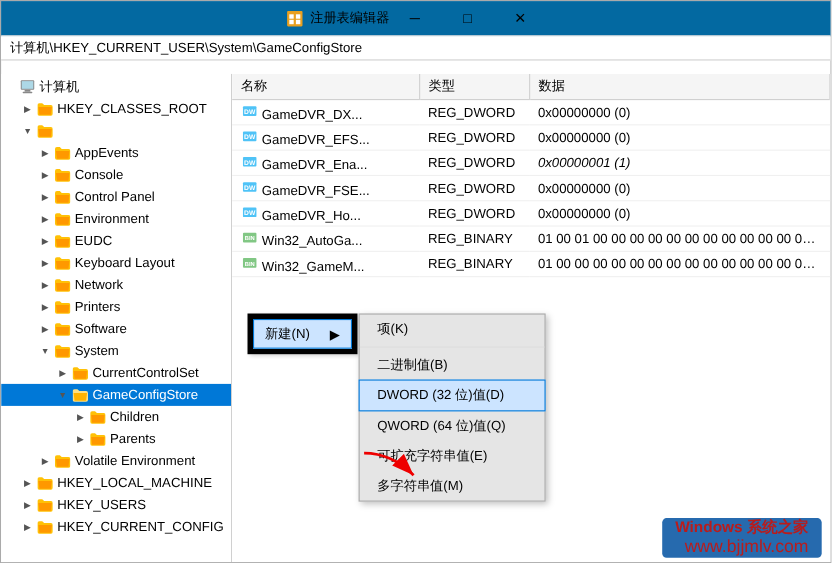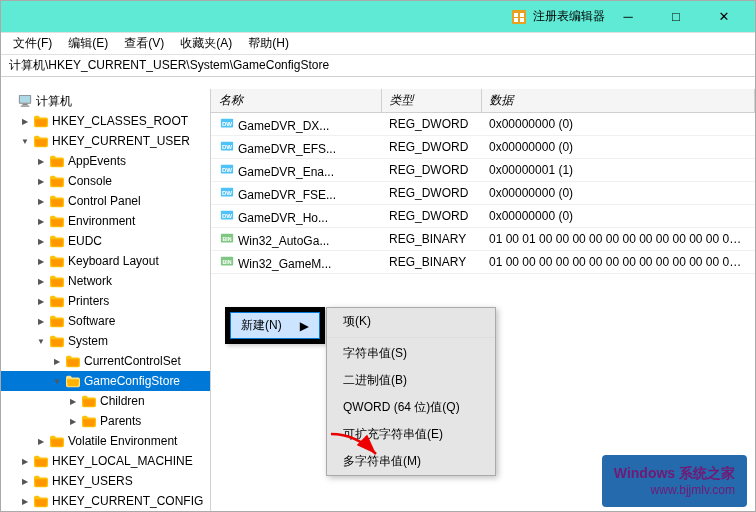--- a/index.html
+++ b/index.html
@@ -16,25 +16,25 @@
     .window {
       width: 756px;
       height: 512px;
       background: #fff;
       border: 1px solid #aaa;
       display: flex;
       flex-direction: column;
     }
 
     .title-bar {
-      background: #5eead4;
+      background: #0369a1;
       height: 32px;
       display: flex;
       align-items: center;
-      justify-content: flex-end;
+      justify-content: center;
       padding: 0 8px;
       border-bottom: 1px solid #e0e0e0;
     }
     .title-bar-left {
       display: flex;
       align-items: center;
       gap: 6px;
     }
     .title-icon {
       width: 16px;
@@ -161,21 +161,20 @@
     .registry-table thead tr {
       background: #f5f5f5;
       border-bottom: 1px solid #d0d0d0;
     }
     .registry-table th {
       text-align: left;
       padding: 3px 8px;
       font-weight: normal;
       border-right: 1px solid #d0d0d0;
       font-size: 12px;
-      font-style: italic;
     }
     .registry-table td {
       padding: 2px 8px;
       border-bottom: 1px solid #f0f0f0;
       font-size: 12px;
       white-space: nowrap;
       overflow: hidden;
       text-overflow: ellipsis;
       max-width: 200px;
     }
@@ -242,35 +241,35 @@
       z-index: 30;
       pointer-events: none;
     }
 
     
     .watermark {
       position: absolute;
       bottom: 4px;
       right: 8px;
       background: rgba(0,80,160,0.85);
-      color: #701a75;
+      color: #b91c1c;
       font-size: 13px;
-      padding: 10px 12px;
+      padding: 0 12px;
       border-radius: 4px;
       display: flex;
       flex-direction: column;
       align-items: flex-end;
       z-index: 5;
     }
     .watermark-title {
       font-size: 14px;
       font-weight: bold;
     }
     .watermark-url {
-      font-size: 12px;
+      font-size: 16px;
     }
 
     
     ::-webkit-scrollbar { width: 8px; height: 8px; }
     ::-webkit-scrollbar-track { background: #f0f0f0; }
     ::-webkit-scrollbar-thumb { background: #c0c0c0; border-radius: 2px; }
 
     .reg-icon {
       display: inline-flex;
       align-items: center;
@@ -296,27 +295,20 @@
       </svg>
       <span class="title-text">注册表编辑器</span>
     </div>
     <div class="title-controls">
       <button class="title-btn">─</button>
       <button class="title-btn">□</button>
       <button class="title-btn close">✕</button>
     </div>
   </div>
 
-  <div class="menu-bar">
-  <div class="menu-item">文件(F)</div>
-      <div class="menu-item">编辑(E)</div>
-      <div class="menu-item">查看(V)</div>
-      <div class="menu-item">收藏夹(A)</div>
-      <div class="menu-item">帮助(H)</div>
-    </div>
 
   <div class="address-bar">
     <span>计算机\HKEY_CURRENT_USER\System\GameConfigStore</span>
   </div>
 
   <div class="main-area">
 
     <div class="tree-panel">
     <div class="tree-item">
           <span class="tree-toggle"></span>
@@ -343,21 +335,20 @@
         </div>
         <div class="tree-item">
           <span class="tree-indent"></span>
           <span class="tree-toggle">▼</span>
           <span class="folder-icon">
             <svg viewBox="0 0 16 14" width="16" height="14">
     <path d="M0 3 Q0 1 2 1 L5 1 L7 3 L14 3 Q16 3 16 5 L16 12 Q16 14 14 14 L2 14 Q0 14 0 12 Z" fill="#ffc107"></path>
     <path d="M1 5 L15 5 L14 13 L2 13 Z" fill="#ff9800"></path>
   </svg>
           </span>
-          <span>HKEY_CURRENT_USER</span>
         </div>
         <div class="tree-item">
           <span class="tree-indent"></span>
           <span class="tree-indent"></span>
           <span class="tree-toggle">▶</span>
           <span class="folder-icon">
             <svg viewBox="0 0 16 14" width="16" height="14">
     <path d="M0 3 Q0 1 2 1 L5 1 L7 3 L14 3 Q16 3 16 5 L16 12 Q16 14 14 14 L2 14 Q0 14 0 12 Z" fill="#ffc107"></path>
     <path d="M1 5 L15 5 L14 13 L2 13 Z" fill="#ff9800"></path>
   </svg>
@@ -604,21 +595,21 @@
               <td class="col-data" style="max-width: 240px; overflow: hidden; text-overflow: ellipsis;">0x00000000 (0)</td>
             </tr>
             <tr>
               <td class="col-name"><span class="reg-icon">
                   <svg viewBox="0 0 16 16" width="14" height="14">
                     <rect x="1" y="3" width="14" height="10" rx="1" fill="#4fc3f7"></rect>
                     <text x="8" y="11" text-anchor="middle" font-size="7" fill="#fff" font-weight="bold">DW</text>
                   </svg>
                 </span>GameDVR_Ena...</td>
               <td class="col-type">REG_DWORD</td>
-              <td class="col-data" style="max-width: 240px; overflow: hidden; text-overflow: ellipsis;">0x00000001 (1)</td>
+              <td class="col-data" style="max-width: 240px; overflow: hidden; text-overflow: ellipsis; font-style: italic;">0x00000001 (1)</td>
             </tr>
             <tr>
               <td class="col-name"><span class="reg-icon">
                   <svg viewBox="0 0 16 16" width="14" height="14">
                     <rect x="1" y="3" width="14" height="10" rx="1" fill="#4fc3f7"></rect>
                     <text x="8" y="11" text-anchor="middle" font-size="7" fill="#fff" font-weight="bold">DW</text>
                   </svg>
                 </span>GameDVR_FSE...</td>
               <td class="col-type">REG_DWORD</td>
               <td class="col-data" style="max-width: 240px; overflow: hidden; text-overflow: ellipsis;">0x00000000 (0)</td>
@@ -661,22 +652,22 @@
         <div class="new-menu-item">
           <div class="new-menu-row">
             <span>新建(N)</span>
             <span>▶</span>
           </div>
         </div>
 
         <div class="submenu-popup">
         <div class="submenu-row">项(K)</div>
             <hr style="border-top: 1px solid rgb(221, 221, 221); border-right: none; border-bottom: none; border-left: none; border-image: initial; margin: 2px 0px;">
-            <div class="submenu-row">字符串值(S)</div>
             <div class="submenu-row">二进制值(B)</div>
+            <div class="submenu-row highlighted">DWORD (32 位)值(D)</div>
             <div class="submenu-row">QWORD (64 位)值(Q)</div>
             <div class="submenu-row">可扩充字符串值(E)</div>
             <div class="submenu-row">多字符串值(M)</div>
           </div>
 
         <div class="arrow-annotation">
           <svg width="60" height="40" viewBox="0 0 60 40">
             <defs>
               <marker id="arrowhead" markerWidth="8" markerHeight="6" refX="8" refY="3" orient="auto">
                 <polygon points="0 0, 8 3, 0 6" fill="#e00"></polygon>

